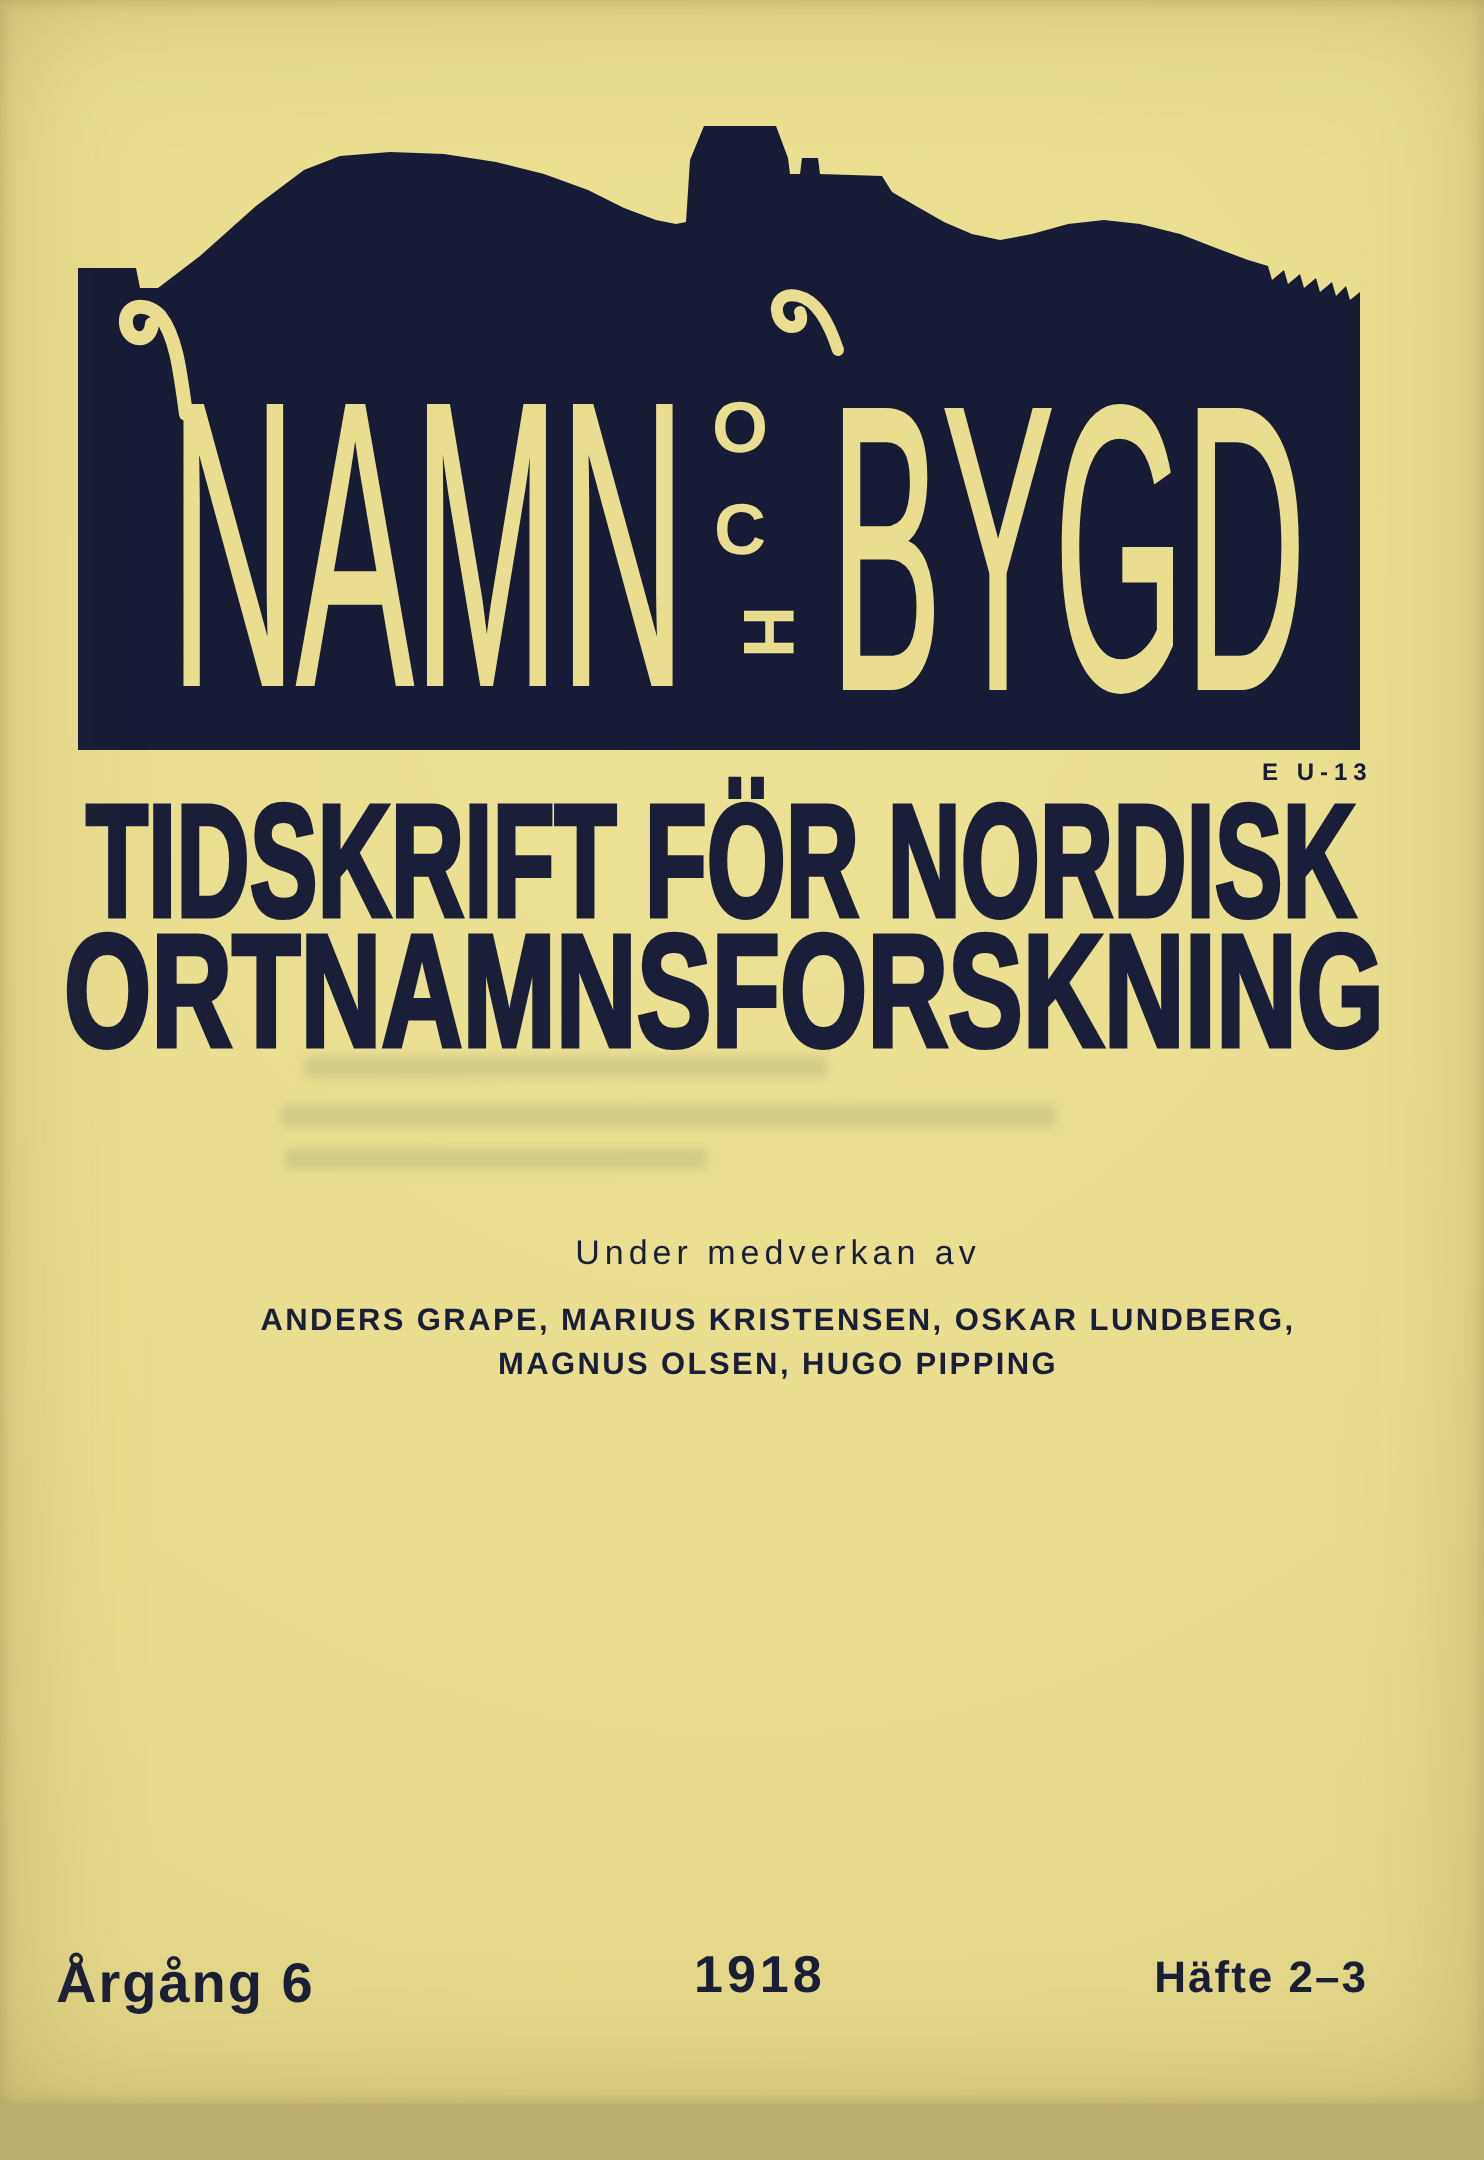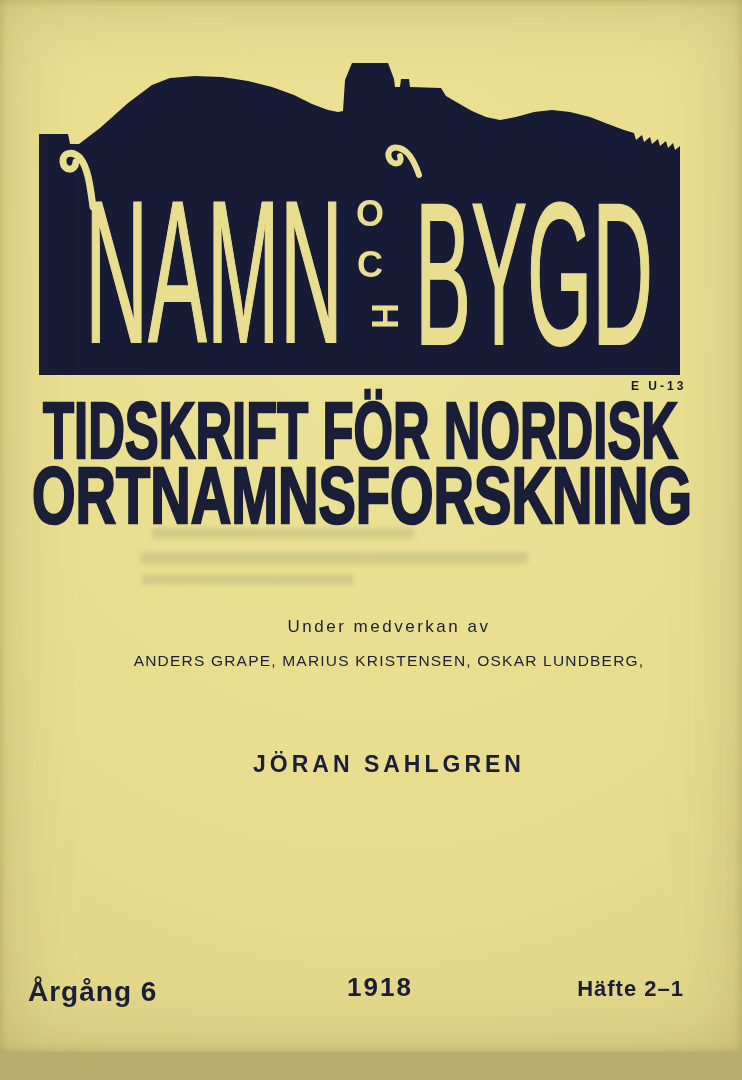--- a/index.html
+++ b/index.html
@@ -17,21 +17,21 @@
   .sil{fill:#171b35;}
   .knock{fill:#e9de90;stroke:#e9de90;stroke-width:2;}
   .och-letter{fill:#e9de90;}
   .curl{fill:none;stroke:#e9de90;stroke-linecap:round;}
   .handline{fill:#1a1e38;stroke:#1a1e38;stroke-width:2.5;}
   .sig{fill:#171b35;font-weight:bold;font-size:12px;letter-spacing:3px;}
   svg text{font-family:"Liberation Sans", sans-serif;}
   .ghost{position:absolute;background:rgba(108,114,92,.18);filter:blur(2px);border-radius:3px;pointer-events:none;}
   .imprint{position:absolute;left:0;right:0;text-align:center;padding-left:36px;}
   .intro{top:617px;font-size:17px;letter-spacing:2.5px;}
-  .names{top:650px;font-size:15.5px;font-weight:normal;letter-spacing:1.2px;line-height:22px;}
+  .names{top:650px;font-size:15.5px;font-weight:bold;letter-spacing:1.2px;line-height:22px;}
   .pubintro{top:716px;font-size:17px;letter-spacing:2.5px;}
   .publisher{top:751px;font-size:23px;font-weight:bold;letter-spacing:4px;}
   .footer-item{position:absolute;font-weight:bold;white-space:nowrap;}
   .volume{left:28px;top:976px;font-size:28px;letter-spacing:1px;}
   .year{left:347px;top:972px;font-size:26px;letter-spacing:2px;}
   .issue{right:58px;top:976px;font-size:22px;letter-spacing:1px;}
 </style>
 </head>
 <body>
 
@@ -69,22 +69,22 @@
   </svg>
 
   <div class="ghost" style="left:152px;top:528px;width:262px;height:11px;"></div>
   <div class="ghost" style="left:140px;top:552px;width:388px;height:12px;"></div>
   <div class="ghost" style="left:142px;top:574px;width:212px;height:11px;"></div>
 
   <div class="imprint intro">Under medverkan av</div>
 
   <div class="imprint names">
     <div>ANDERS GRAPE, MARIUS KRISTENSEN, OSKAR LUNDBERG,</div>
+    <div>MAGNUS OLSEN, HUGO PIPPING</div>
   </div>
 
 
-  <div class="imprint publisher">JÖRAN SAHLGREN</div>
 
   <div class="footer-item volume">Årgång 6</div>
   <div class="footer-item year">1918</div>
-  <div class="footer-item issue">Häfte 2–1</div>
+  <div class="footer-item issue">Häfte 2–3</div>
 
 </div>
 
 </body></html>

